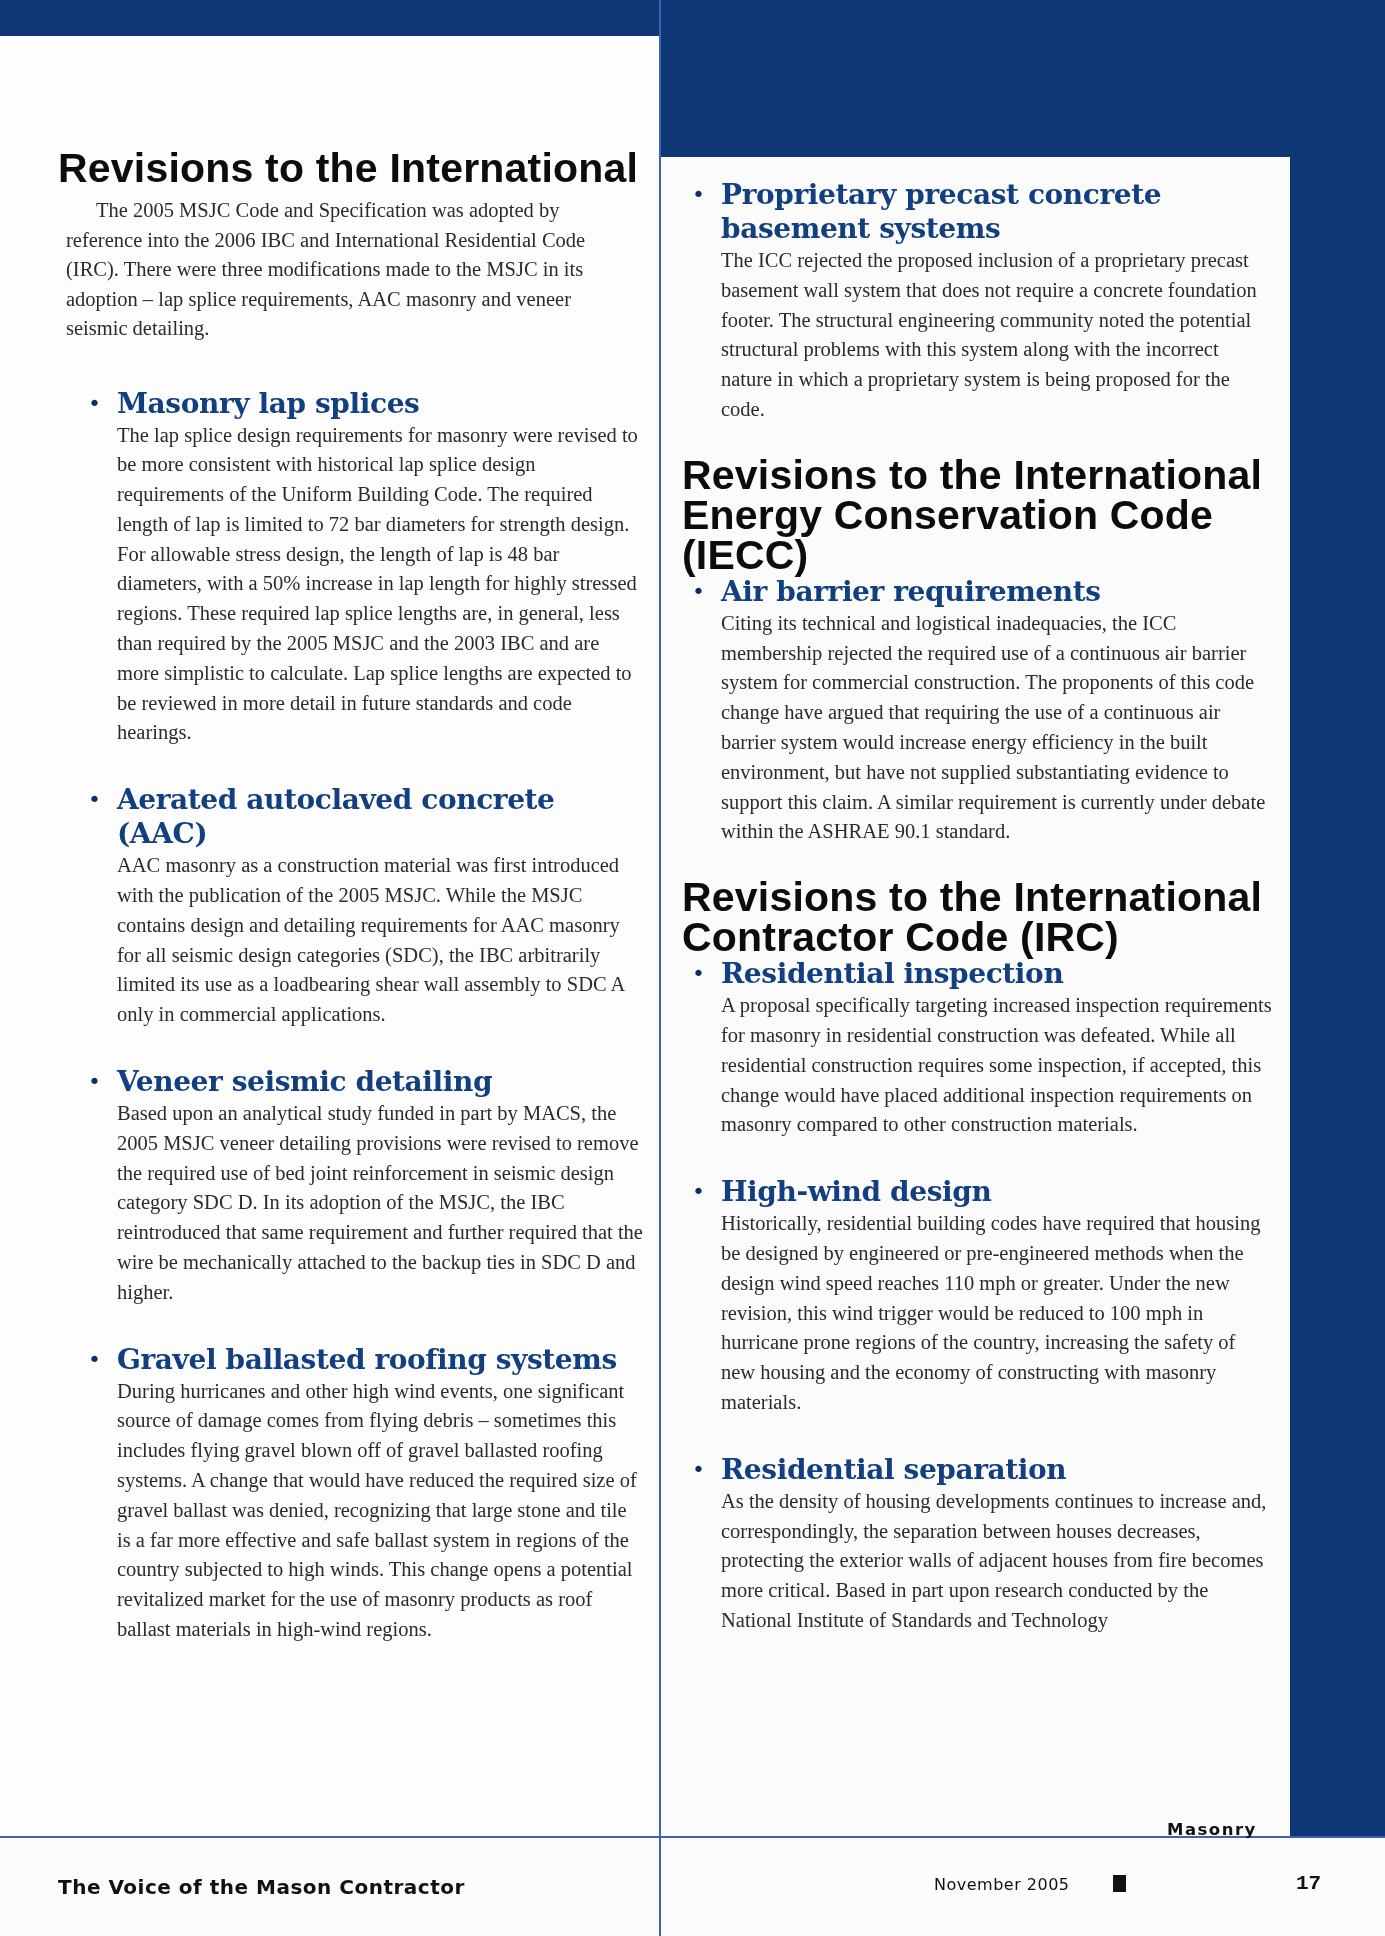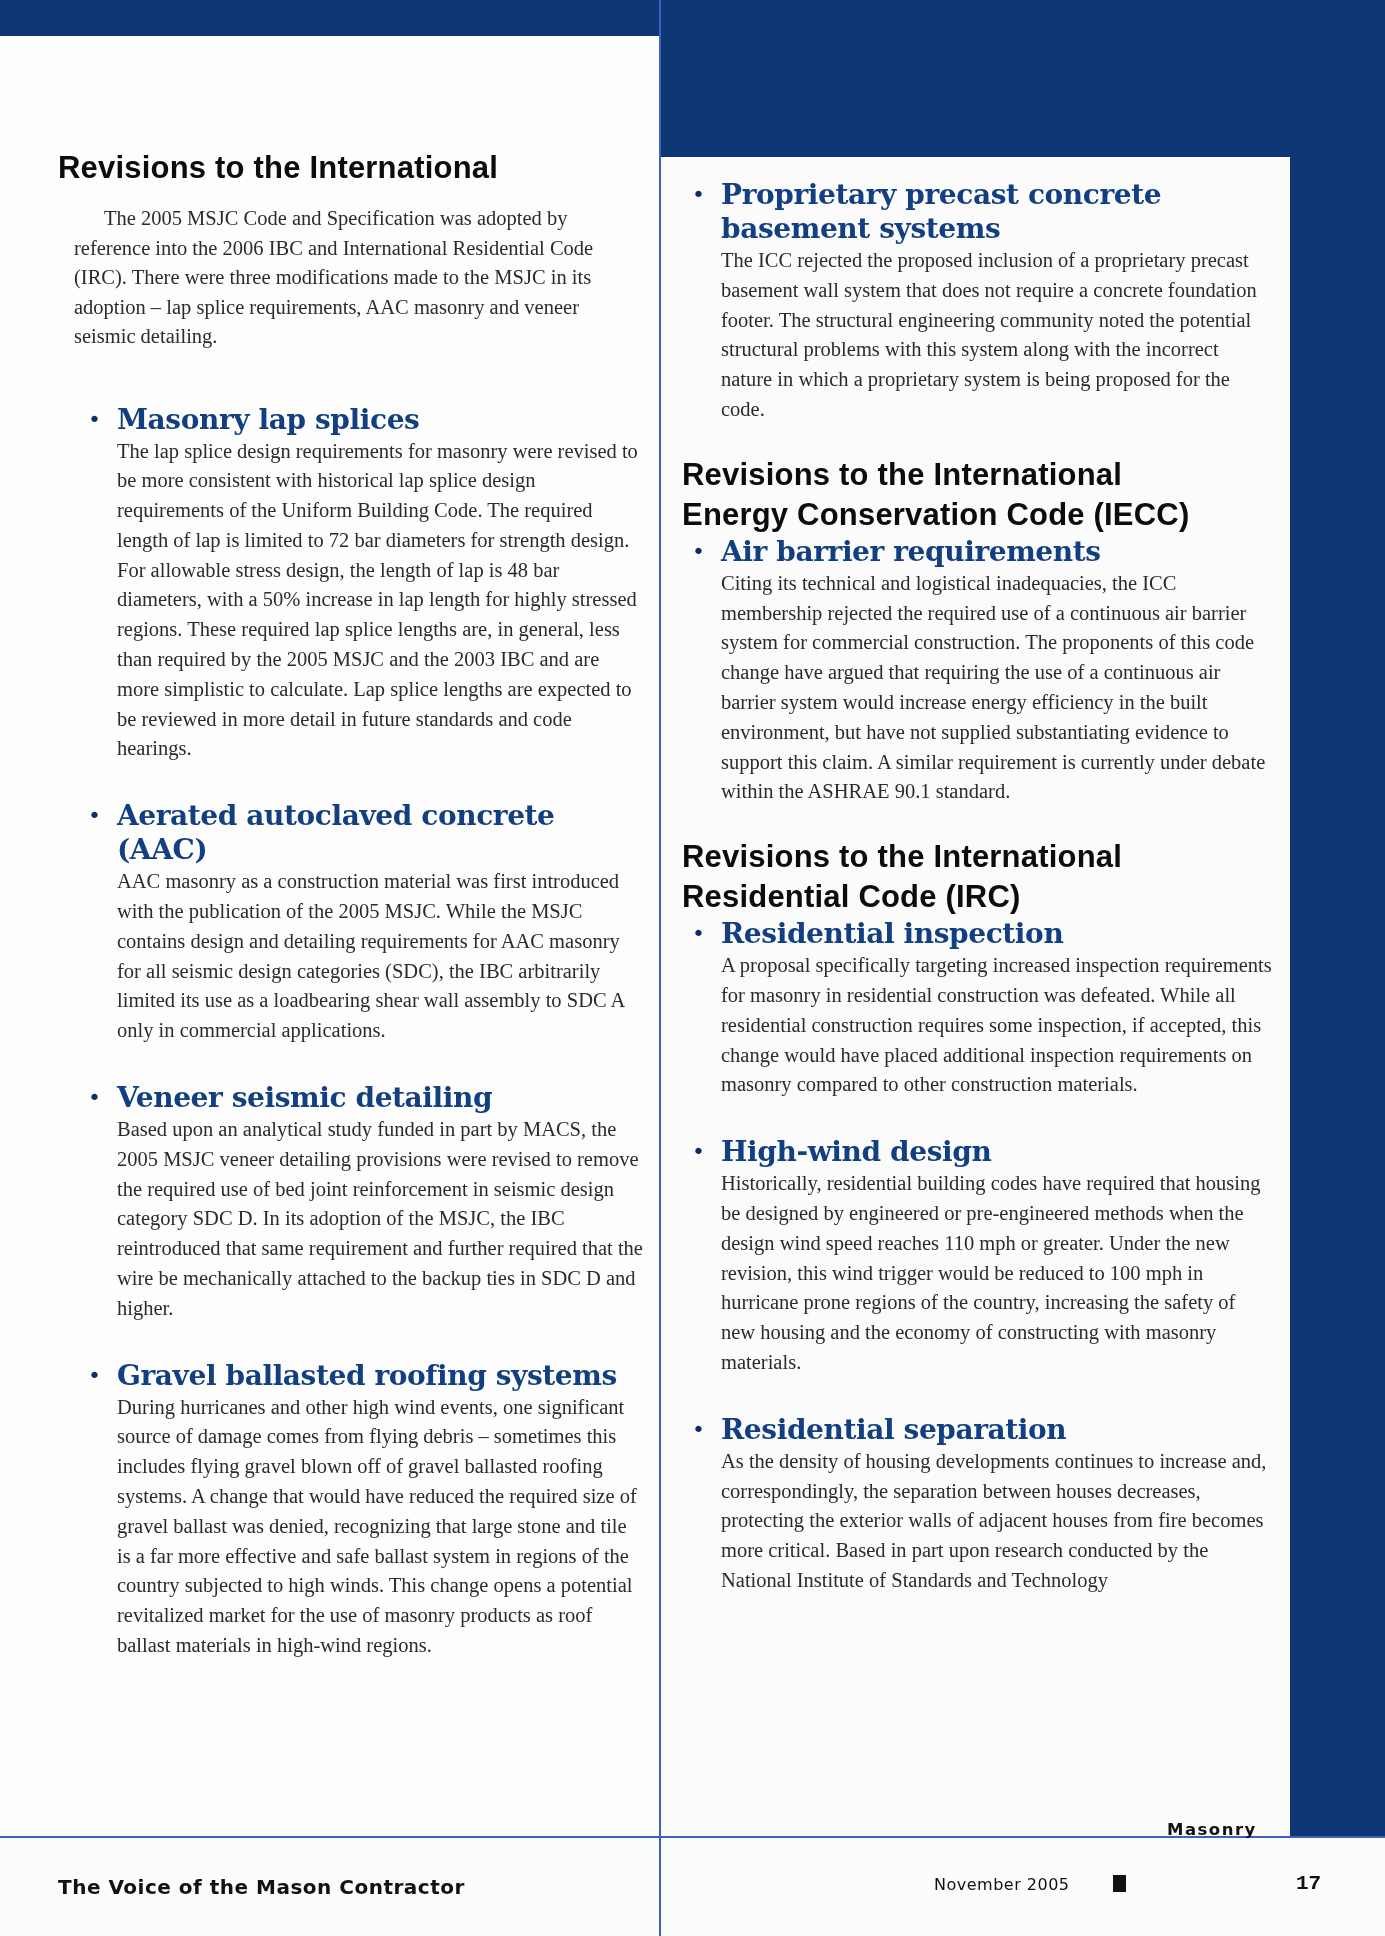--- a/index.html
+++ b/index.html
@@ -11,23 +11,23 @@
   #right-side { left:1290px; top:157px; width:95px; height:1680px; }
   #vline { position:absolute; left:659px; top:0; width:2px; height:1936px; background:#3b62b8; }
   #hline { position:absolute; left:0; top:1836px; width:1385px; height:2px; background:#3b62b8; }
   #left-panel { position:absolute; left:0; top:36px; width:659px; height:1800px; background:#fdfdfe; }
   #right-panel { position:absolute; left:661px; top:157px; width:629px; height:1679px; background:#fbfbfc; }
 
   .col { position:absolute; }
   #col-left { left:58px; top:148px; width:585px; }
   #col-right { left:682px; top:178px; width:590px; }
 
-  h2.sec { font-family:"Liberation Sans", sans-serif; font-weight:bold; font-size:31px; line-height:40px;
+  h2.sec { font-family:"Liberation Sans", sans-serif; font-weight:bold; font-size:41px; line-height:40px;
            color:#0c0c0c; margin:0; letter-spacing:0.2px; }
-  p.intro { font-size:20.5px; line-height:29.5px; margin:16px; text-indent:30px; color:#2b2b2b; }
+  p.intro { font-size:20.5px; line-height:29.5px; margin:8px; text-indent:30px; color:#2b2b2b; }
 
   .item { position:relative; padding-left:59px; }
   .item .bullet { position:absolute; left:30px; top:2px; font-family:"DejaVu Sans", sans-serif;
                   font-size:22px; color:#0d2f66; line-height:30px; }
   .item h3 { font-family:"DejaVu Serif", serif; font-weight:bold; font-size:28px; line-height:34px;
              margin:0; color:#123f80; letter-spacing:-0.4px; }
   .item p { font-size:20.5px; line-height:29.8px; margin:0; color:#2b2b2b; }
   #col-right .item { padding-left:59px; }
   #col-right .item .bullet { left:30px; }
 
@@ -104,21 +104,21 @@
   </h2>
   <div class="item" style="margin-left:-20px;">
     <span class="bullet">•</span>
     <h3>Air barrier requirements</h3>
     <p>Citing its technical and logistical inadequacies, the ICC membership rejected the required use of a continuous air barrier system for commercial construction. The proponents of this code change have argued that requiring the use of a continuous air barrier system would increase energy efficiency in the built environment, but have not supplied substantiating evidence to support this claim. A similar requirement is currently under debate within the ASHRAE 90.1 standard.</p>
   </div>
 
   <div class="gap-m"></div>
   <h2 class="sec">
     <span>Revisions to the International</span><br>
-    <span>Residential Code (IRC)</span>
+    <span>Contractor Code (IRC)</span>
   </h2>
   <div class="item" style="margin-left:-20px;">
     <span class="bullet">•</span>
     <h3>Residential inspection</h3>
     <p>A proposal specifically targeting increased inspection requirements for masonry in residential construction was defeated. While all residential construction requires some inspection, if accepted, this change would have placed additional inspection requirements on masonry compared to other construction materials.</p>
   </div>
 
   <div class="gap-l"></div>
   <div class="item" style="margin-left:-20px;">
     <span class="bullet">•</span>

